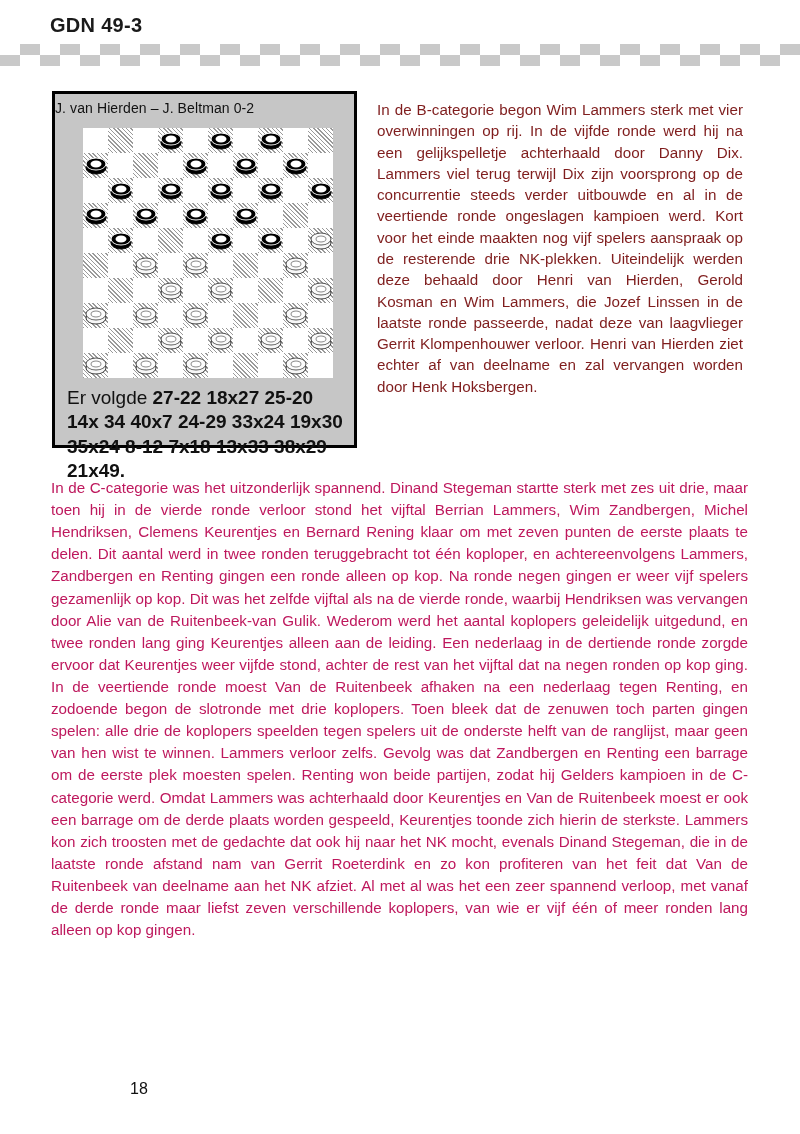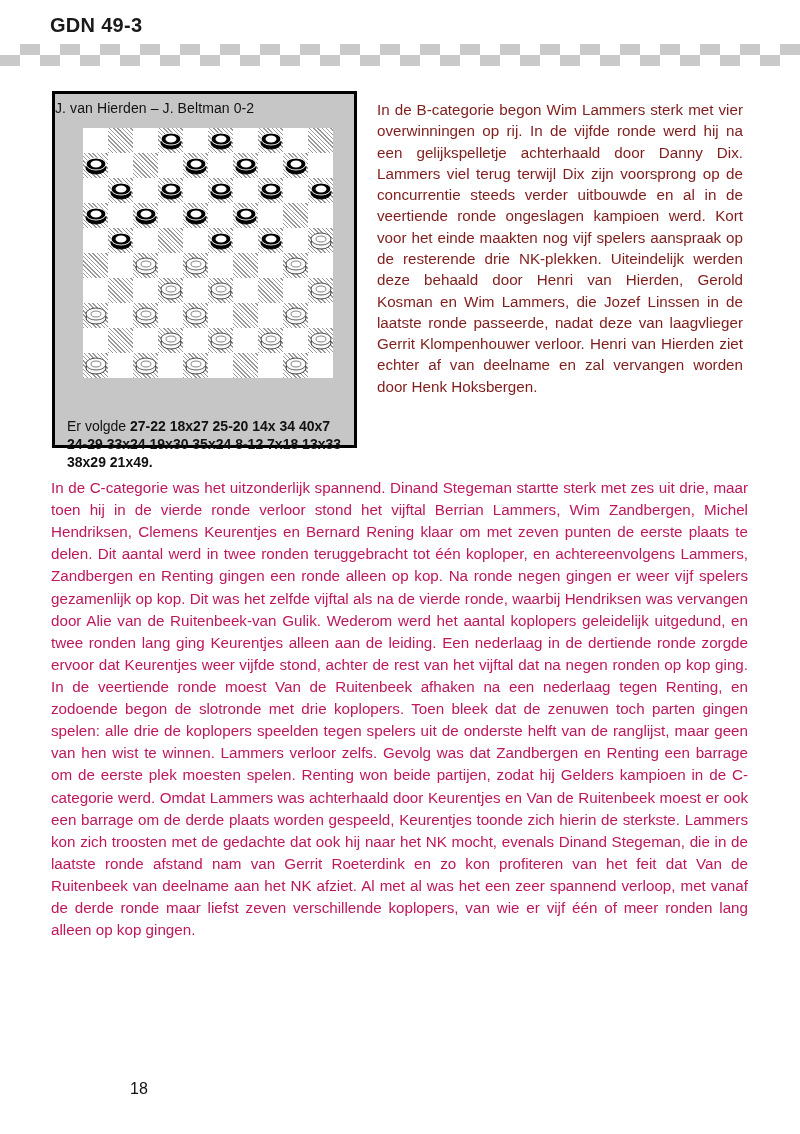--- a/index.html
+++ b/index.html
@@ -85,21 +85,21 @@
   }
   .piece.black .base{background:#000;border:1px solid #000;}
   .piece.black .top{background:#000;border:1.5px solid #ffffff;}
   .piece.black .inner{background:#ffffff;}
   .piece.white .base{background:#f7f7f7;border:1px solid #333;}
   .piece.white .top{background:#fbfbfb;border:1.2px solid #555;}
   .piece.white .inner{background:#ffffff;border:1px solid #8a8a8a;}
 
   .diagram-caption-bottom{
     position:absolute;left:12px;right:10px;top:292px;
-    font-size:14px;line-height:1.28;color:#111;margin-top:32px;
+    font-size:19px;line-height:1.28;color:#111;
   }
   .diagram-caption-bottom b{font-weight:bold;}
 
   
   .right-col{
     position:absolute;left:377px;top:99px;width:366px;
     font-size:15.2px;line-height:1.40;
     text-align:justify;
     color:#7f1d1d;
   }

